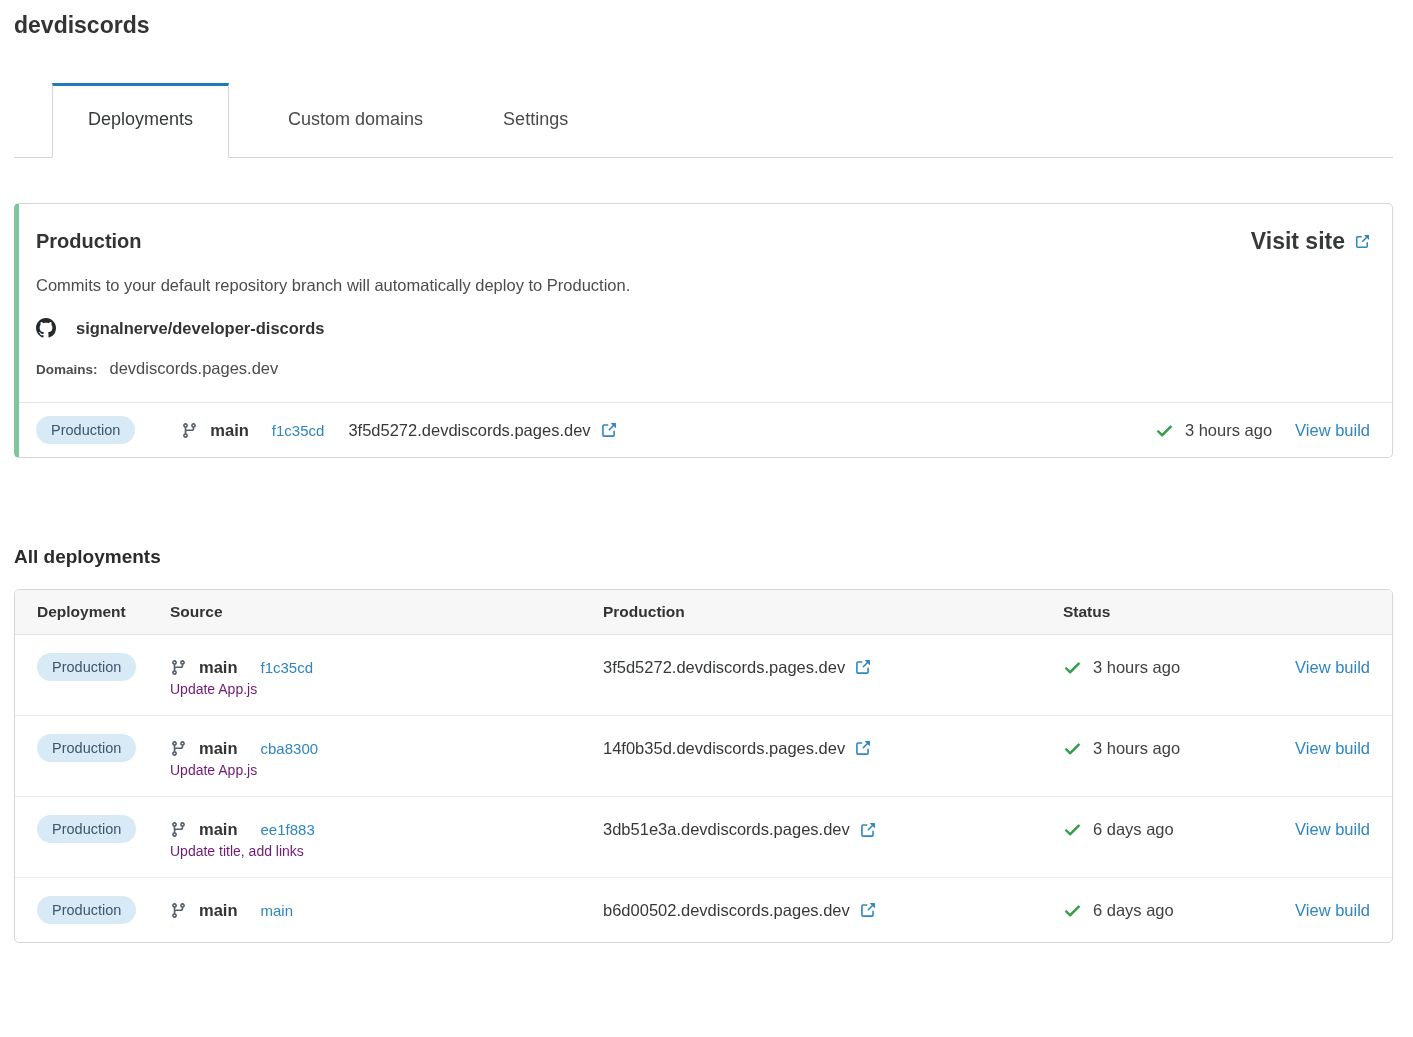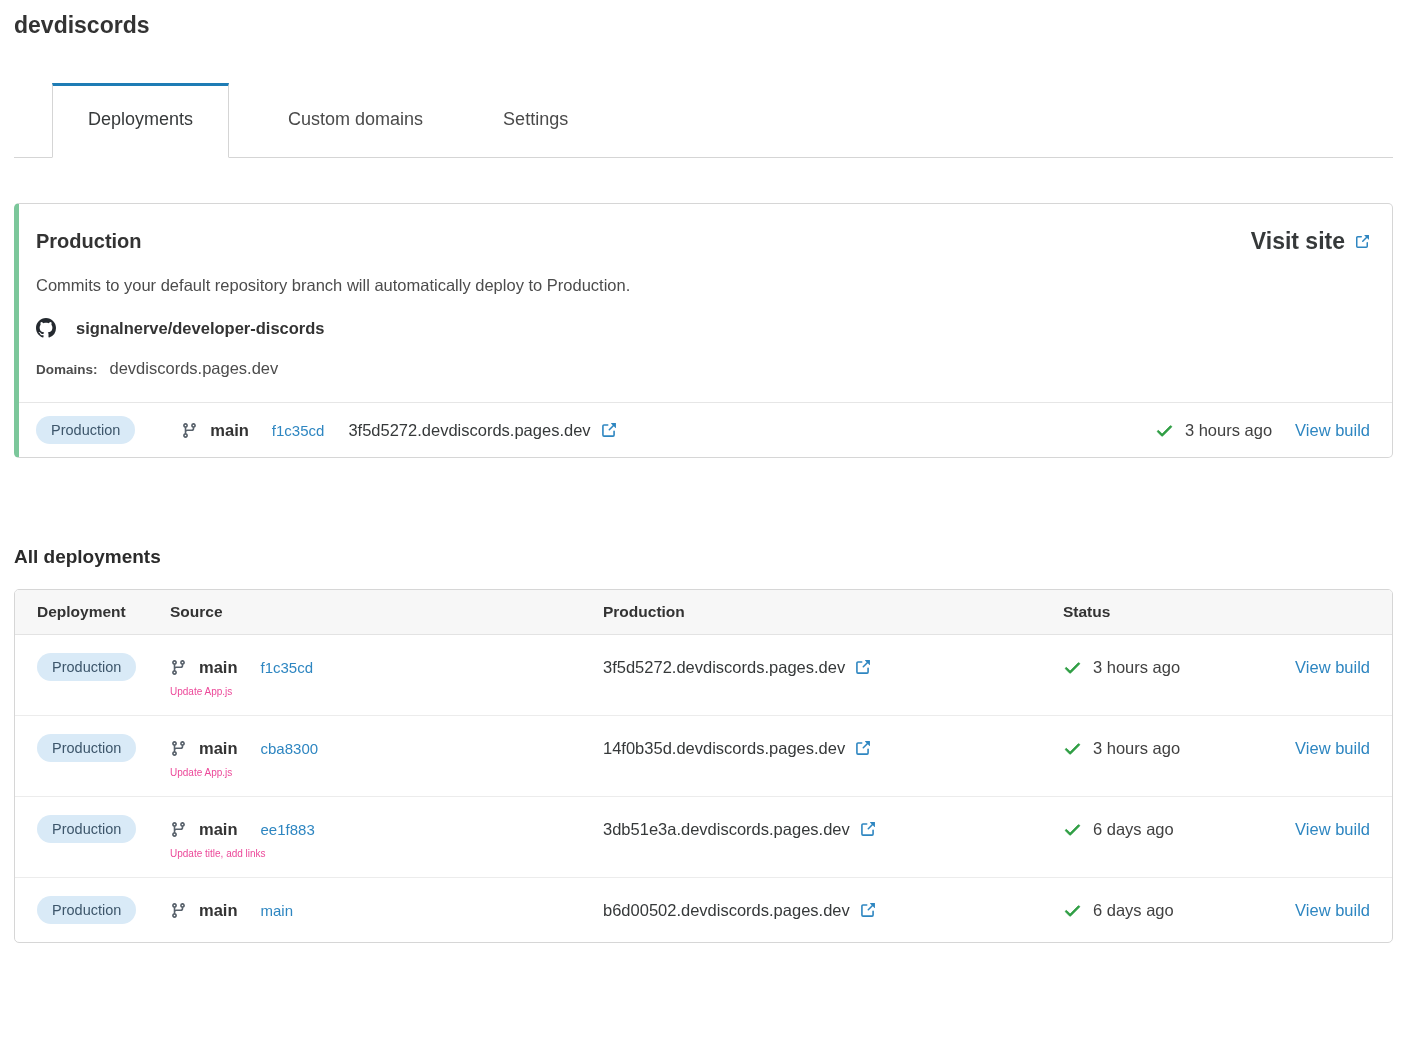--- a/index.html
+++ b/index.html
@@ -137,21 +137,21 @@
   .thead > div {
     font-size: 15.5px;
     font-weight: 600;
     color: #333333;
     padding: 13px 0;
   }
   .trow { padding: 18px 22px; align-items: start; }
   .trow + .trow { border-top: 1px solid #ececec; }
   .cell-line { display: flex; align-items: center; height: 28px; }
   .cell-line.right { justify-content: flex-end; }
-  .message { font-size: 10px; color: #ec4899; margin-top: 5px; }
+  .message { font-size: 14px; color: #701a75; }
   .t-branch-group { display: flex; align-items: center; }
   .ext-icon { display: inline-flex; color: var(--accent-blue, #2e86c1); }
 </style>
 </head>
 <body>
 
 <main>
 
   <h1 class="page-title">devdiscords</h1>
 
@@ -319,21 +319,21 @@
           <svg width="17" height="17" viewBox="0 0 16 16" fill="currentColor">
                   <path d="M9.5 3.25a2.25 2.25 0 1 1 3 2.122V6A2.5 2.5 0 0 1 10 8.5H6a1 1 0 0 0-1 1v1.128a2.251 2.251 0 1 1-1.5 0V5.372a2.25 2.25 0 1 1 1.5 0v1.836A2.493 2.493 0 0 1 6 7h4a1 1 0 0 0 1-1v-.628A2.25 2.25 0 0 1 9.5 3.25Zm-6 0a.75.75 0 1 0 1.5 0 .75.75 0 0 0-1.5 0Zm8.25-.75a.75.75 0 1 0 0 1.5.75.75 0 0 0 0-1.5ZM4.25 12a.75.75 0 1 0 0 1.5.75.75 0 0 0 0-1.5Z"></path>
                 </svg>
         </span>
         <span class="branch-name">main</span>
         <a class="link commit-link">ee1f883</a>
       </div>
       <div class="message">Update title, add links</div>
     </div>
     <div class="cell-line">
-      <a class="url-group" style="margin-left:0;">
+      <a class="url-group" style="margin-left:0;align-items:flex-end;">
         <span>3db51e3a.devdiscords.pages.dev</span>
         <span class="ext-icon">
           <svg width="17" height="17" viewBox="0 0 16 16" fill="currentColor">
                   <path d="M3.75 2h3.5a.75.75 0 0 1 0 1.5h-3.5a.25.25 0 0 0-.25.25v8.5c0 .138.112.25.25.25h8.5a.25.25 0 0 0 .25-.25v-3.5a.75.75 0 0 1 1.5 0v3.5A1.75 1.75 0 0 1 12.25 14h-8.5A1.75 1.75 0 0 1 2 12.25v-8.5C2 2.784 2.784 2 3.75 2Zm6.854-1h4.146a.25.25 0 0 1 .25.25v4.146a.25.25 0 0 1-.427.177L13.03 4.03 9.28 7.78a.751.751 0 0 1-1.042-.018.751.751 0 0 1-.018-1.042l3.75-3.75-1.543-1.543A.25.25 0 0 1 10.604 1Z"></path>
                 </svg>
         </span>
       </a>
     </div>
     <div class="cell-line">
       <span class="check-icon">

